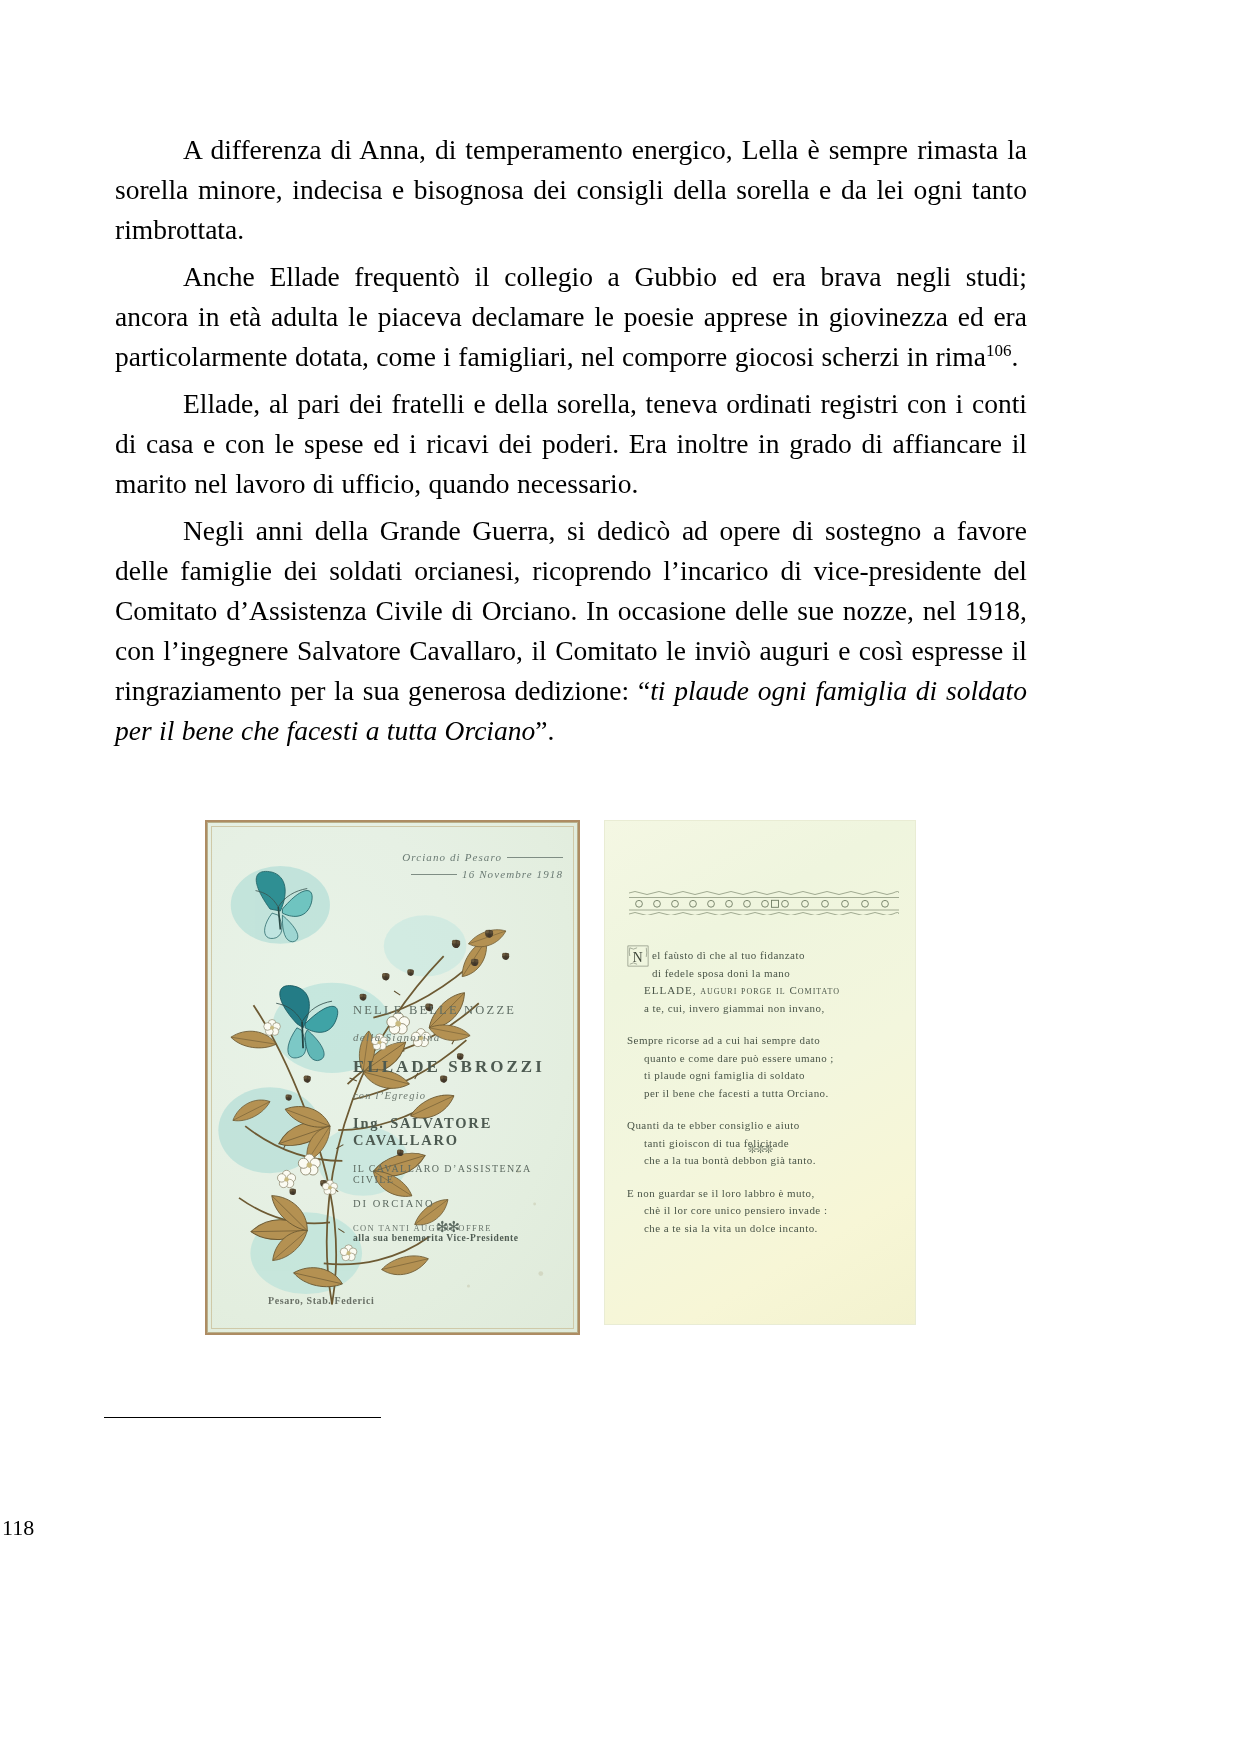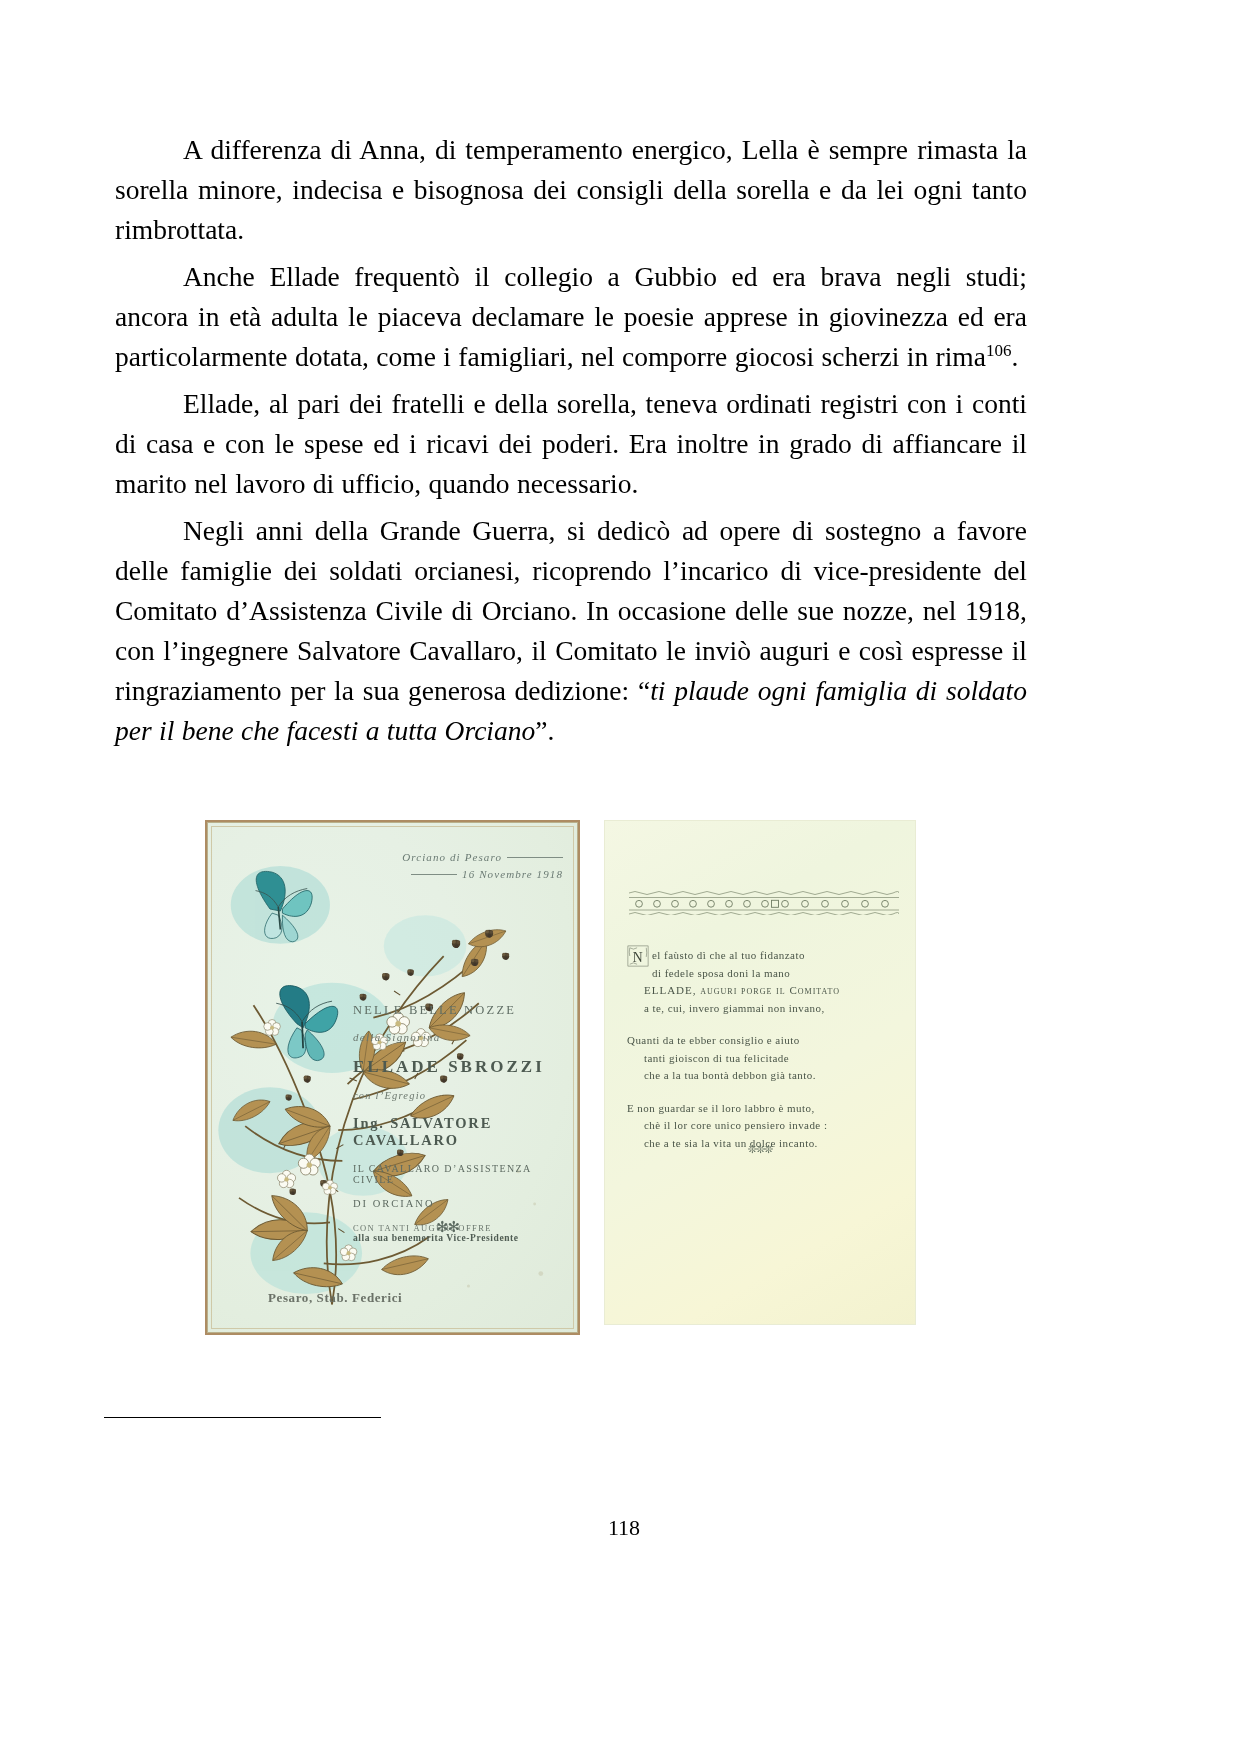--- a/index.html
+++ b/index.html
@@ -128,21 +128,21 @@
   .ct3{font-size:17px;letter-spacing:3px;font-weight:bold;color:#4d5a51;margin-bottom:13px;}
   .ct4{font-size:10.5px;font-style:italic;letter-spacing:1.2px;color:#6b776d;margin-bottom:14px;}
   .ct5{font-size:14.5px;letter-spacing:1.8px;font-weight:bold;color:#4d5a51;margin-bottom:14px;}
   .ct6{font-size:10px;letter-spacing:1.4px;color:#5d6a61;margin-bottom:13px;}
   .ct7{font-size:10.5px;letter-spacing:2px;color:#5d6a61;margin-bottom:14px;}
   .ct8{font-size:8.5px;letter-spacing:1.4px;color:#6a766d;}
   .ct9{font-size:9.5px;letter-spacing:0.6px;font-weight:bold;color:#4f5c53;}
   .card-imprint{
     position:absolute;
     left:60px;bottom:26px;
-    font-size:13px;
+    font-size:10px;
     letter-spacing:0.6px;
     color:#6a7167;
     font-weight:bold;
   }
   .card-orn{
     position:absolute;
     left:228px;top:395px;
     font-size:15px;
     color:#5b6a60;
     letter-spacing:-1px;
@@ -205,23 +205,23 @@
     position:absolute;
     left:104px;
     top:1432px;
     width:912px;
     font-size:19.5px;
     line-height:27px;
   }
   .footnote sup{font-size:13px;vertical-align:super;line-height:0;}
   .pagenum{
     position:absolute;
-    left:8px;right:0;
+    left:2px;right:0;
     top:1515px;
-    text-align:center;
+    text-align:left;
     font-size:22px;
   }
 </style>
 </head>
 <body>
 
 <div class="page">
 
   <div class="content">
 
@@ -432,20 +432,26 @@
           <div><svg class="dropcap" viewBox="0 0 24 24">
                 <rect x="1" y="1" width="22" height="22" fill="none" stroke="#6a7363" stroke-width="0.6"></rect>
                 <path d="M3,3 q4,3 8,0 M3,21 q4,-3 8,0 M3,3 q-1,5 0,9 M21,3 q1,6 0,10" fill="none" stroke="#6a7363" stroke-width="0.6"></path>
                 <text x="12" y="18" font-size="15" font-family="Liberation Serif, serif" text-anchor="middle" fill="#3e463a">N</text>
               </svg><span>el faùsto dì che al tuo fidanzato</span></div>
           <div class="ln-ind">di fedele sposa doni la mano</div>
           <div class="ln-ind smallcaps">ELLADE, auguri porge il Comitato</div>
           <div class="ln-ind">a te, cui, invero giammai non invano,</div>
         </div>
 
+        <div class="stanza">
+          <div>Sempre ricorse ad a cui hai sempre dato</div>
+          <div class="ln-ind">quanto e come dare può essere umano ;</div>
+          <div class="ln-ind">ti plaude ogni famiglia di soldato</div>
+          <div class="ln-ind">per il bene che facesti a tutta Orciano.</div>
+        </div>
 
         <div class="stanza">
           <div>Quanti da te ebber consiglio e aiuto</div>
           <div class="ln-ind">tanti gioiscon di tua felicitade</div>
           <div class="ln-ind">che a la tua bontà debbon già tanto.</div>
         </div>
 
         <div class="stanza">
           <div>E non guardar se il loro labbro è muto,</div>
           <div class="ln-ind">chè il lor core unico pensiero invade :</div>

